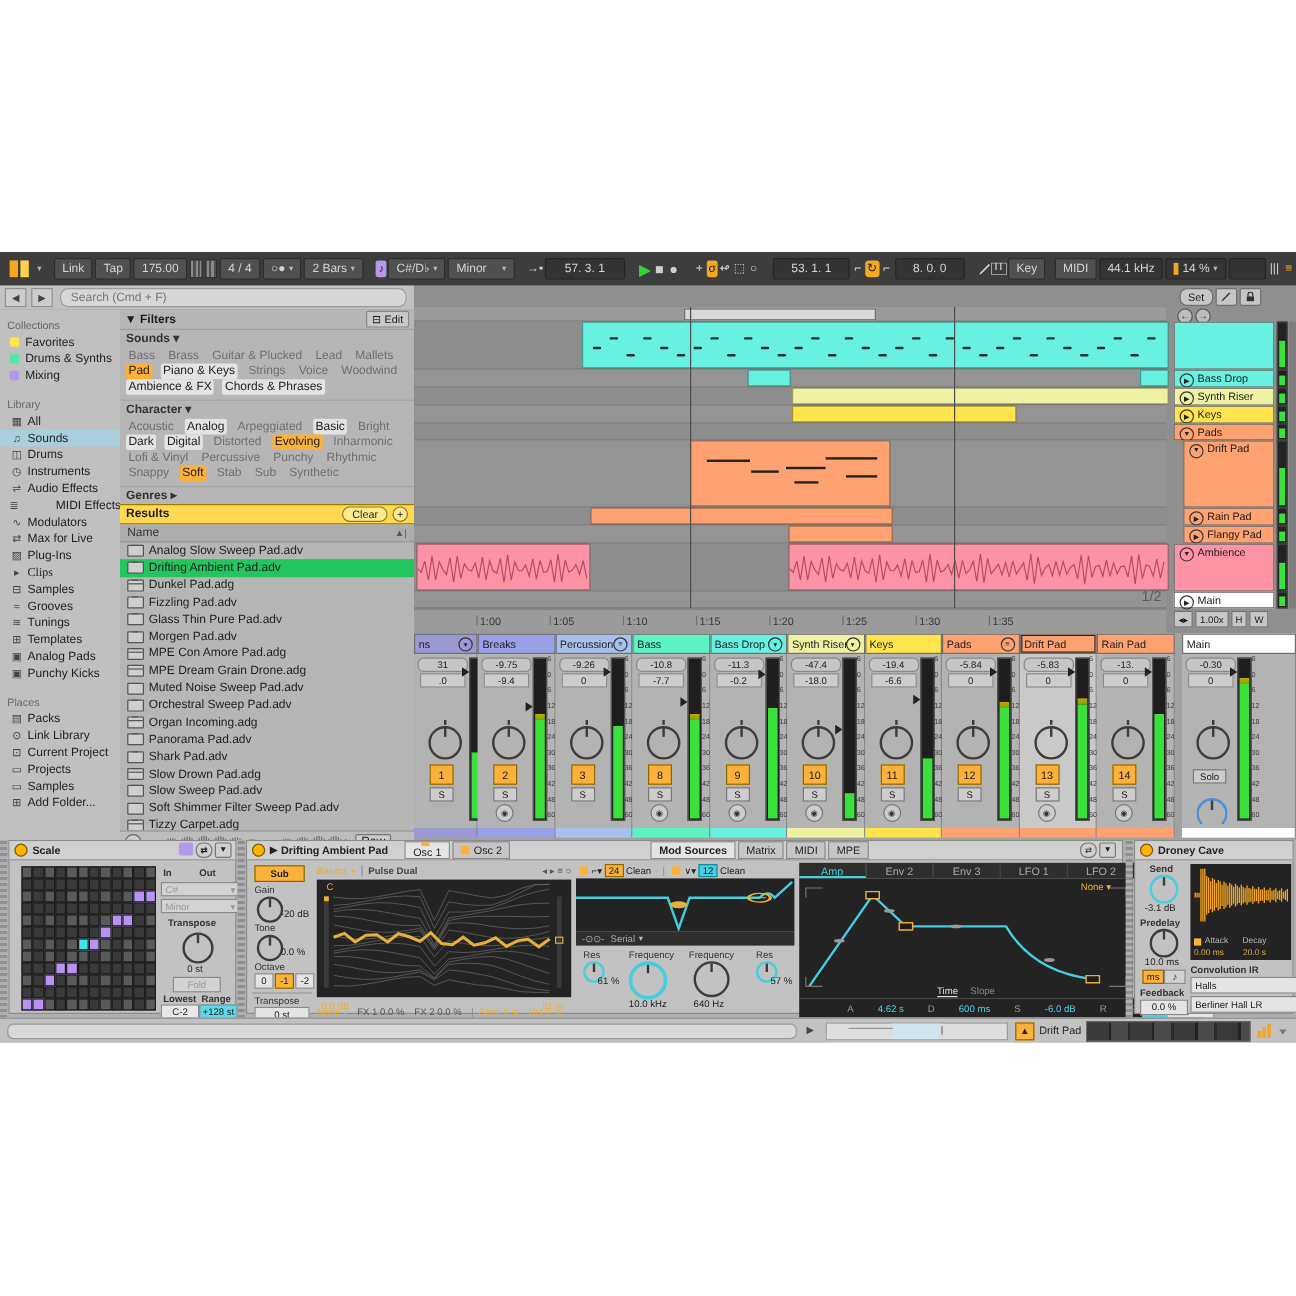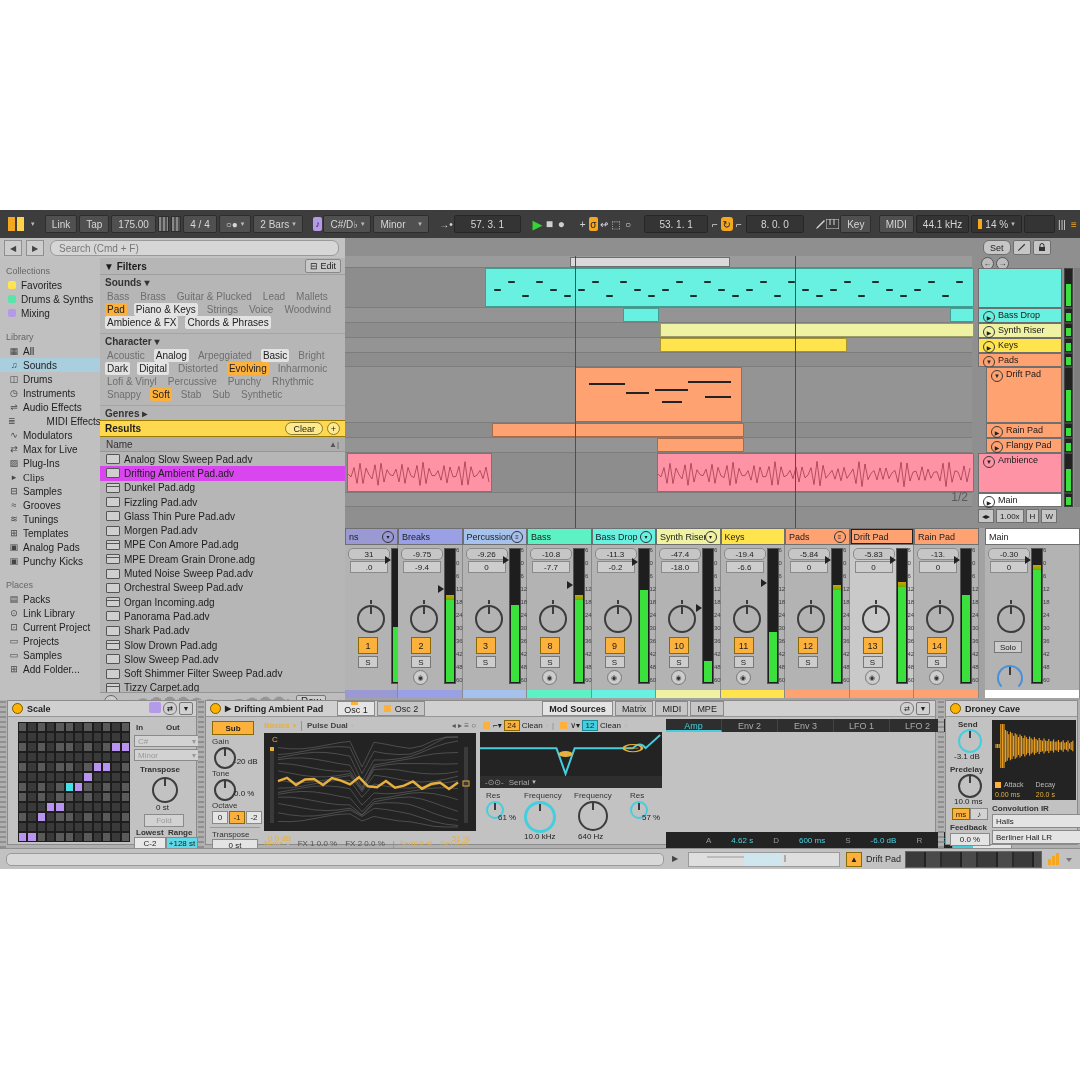--- a/index.html
+++ b/index.html
@@ -40,21 +40,21 @@
   .tagwrap{padding:1px 5px 4px 5px;display:flex;flex-wrap:wrap;line-height:13px;}
   .tag{margin-right:7px;color:#6e6e6e;white-space:nowrap;padding:0 2px;border-radius:2px;}
   .tag.lit{background:#e3e3e3;color:#222;}
   .tag.sel{background:#fdb13d;color:#222;}
   #results-bar{height:15px;background:#fed84f;border-top:1px solid #9a7b00;border-bottom:1px solid #9a7b00;display:flex;align-items:center;padding:0 5px;}
   .clear-btn{margin-left:auto;border:1px solid #8a7a30;border-radius:7px;background:#fee98f;padding:0 7px;height:11px;display:flex;align-items:center;font-size:9px;}
   .plus-circ{width:11px;height:11px;border:1px solid #8a7a30;border-radius:50%;display:flex;align-items:center;justify-content:center;margin-left:4px;font-size:9px;background:#fee98f;}
   #name-head{height:14px;display:flex;align-items:center;padding:0 6px;background:#adadad;border-bottom:1px solid #979797;color:#333;}
   .sort{margin-left:auto;font-size:8px;color:#555;}
   .file-row{display:flex;align-items:center;height:14.3px;padding-left:6px;white-space:nowrap;color:#1d1d1d;}
-  .file-row.sel{background:#d946ef;}
+  .file-row.sel{background:#22c55e;}
   .file-ic{width:12px;height:8px;border:1px solid #555;border-radius:1px;margin-right:4px;background:#cfcfcf;position:relative;}
   .file-ic.adg:before{content:"";position:absolute;left:0;right:0;top:2px;border-top:1px solid #555;}
   .file-ic:after{content:"";position:absolute;left:3px;top:-1px;width:5px;height:1px;background:#555;}
   #preview{position:absolute;left:0;bottom:0;width:245px;height:17px;background:#bdbdbd;border-top:1px solid #949494;display:flex;align-items:center;}
   .pv-play{width:12px;height:12px;border:1px solid #666;border-radius:50%;margin:0 4px;display:flex;align-items:center;justify-content:center;font-size:7px;color:#444;background:#cdcdcd;}
   .raw-btn{margin:0 4px 0 4px;border:1px solid #777;background:#cdcdcd;border-radius:2px;padding:0 4px;height:12px;display:flex;align-items:center;}
   
   #arrange{position:absolute;left:345px;top:28px;width:735px;height:290px;background:#8f8f8f;overflow:hidden;}
   #ruler{position:absolute;left:0;top:0;width:735px;height:18px;background:#9b9b9b;border-bottom:1px solid #787878;}
   .ruler-num{position:absolute;top:3px;font-size:9px;color:#3a3a3a;}
@@ -622,20 +622,30 @@
             <div class="clip" style="left: 312px; width: 315px; background: rgb(255, 147, 166);">
               <svg width="315" height="40">
                 <path d="M0 20 L0 20 L3 22.872408221585935 L6 13.623456338497274 L9 29.354230054945738 L12 9.367770356017976 L15 29.470035694049727 L18 14.126824437729564 L21 20.64344487745108 L24 24.86256476672687 L27 10.817831566579464 L30 31.23688917790168 L33 9.317932293633568 L36 27.988078301556268 L39 15.770504421826328 L42 20.670550892444435 L45 21.732429384965652 L48 15.217840686306687 L51 27.81538375604707 L54 10.34679070975272 L57 29.354128918055885 L60 13.398632733925023 L63 21.87713553434841 L66 23.654008306847736 L69 11.481862299596784 L72 31.4260993234759 L75 8.294848034056272 L78 29.50771449077577 L81 14.277217963975945 L84 21.62998394432881 L87 21.566342070880737 L90 16.6936355565953 L93 26.17194989641432 L96 11.631095508021039 L99 28.838866064635464 L102 13.014239266124015 L105 22.956005615604067 L108 22.347479028199203 L111 12.464938376877871 L114 31.190350526180666 L117 7.649345704044135 L120 30.828316823075134 L123 12.746287903894196 L126 22.82764667439332 L129 21.118067056136823 L132 16.41799265995981 L135 24.53370088196767 L138 13.129692057256731 L141 27.960353491390244 L144 13.006405068729705 L147 23.7923306287975 L150 21.04947212197856 L153 13.685587118157322 L156 30.55249850367784 L159 7.426928342115353 L162 31.85407768785234 L165 11.285343596280569 L168 24.187338878219713 L171 20.358761023370107 L174 16.301891193647645 L177 25.150362414263753 L180 14.737673859503218 L183 26.783215018138495 L186 13.376321323199964 L189 24.320143149649653 L192 19.863459923701974 L195 15.045298814030783 L198 29.565674940283834 L201 7.641774661823398 L204 32.5089716503445 L207 10.001634725553696 L210 25.61390026389357 L213 19.333093559707297 L216 16.53176193124063 L219 25.8174634748948 L222 13.899139513421826 L225 25.394877016024754 L228 14.093497469512343 L231 24.501120113694107 L234 18.88064400290731 L237 16.437345159354063 L240 28.308512460258257 L243 8.275512437147892 L246 32.74348459104774 L249 8.992551605107987 L252 27.00156273764345 L255 18.112287981552466 L258 17.099849653422996 L261 26.14553805983164 L264 12.759452106466556 L267 26.336983620475785 L270 15.098499357849256 L273 24.327963809057316 L276 18.171842738375307 L279 17.75629918219439 L282 26.878116940754985 L285 9.27887486020279 L288 32.53900837129794 L291 8.336977420530042 L294 28.243311893790455 L297 16.787877830053468 L300 17.96745883081705 L303 26.10448360821122 L306 11.911000559844119 L309 27.815052051918986 L312 14.154124428619925" stroke="rgba(120,20,40,0.55)" fill="none"></path>
               </svg>
             </div>
           </div>
           <div class="lane" style="top: 255px; height: 13px; background: rgb(148, 148, 148);"></div>
         </div>
   <div class="playline" style="left:230px;"></div>
   <div class="playline" style="left:450px;"></div>
+  <div id="timeruler">
+          <div class="t-num" style="left: 55px;">1:00</div>
+          <div class="t-num" style="left: 116px;">1:05</div>
+          <div class="t-num" style="left: 177px;">1:10</div>
+          <div class="t-num" style="left: 238px;">1:15</div>
+          <div class="t-num" style="left: 299px;">1:20</div>
+          <div class="t-num" style="left: 360px;">1:25</div>
+          <div class="t-num" style="left: 421px;">1:30</div>
+          <div class="t-num" style="left: 482px;">1:35</div>
+        </div>
   <div id="half">1/2</div>
   <div id="arr-tools">
     <div class="mini-btn">Set</div>
     <div class="sq-btn">
             <svg width="9" height="9" viewBox="0 0 11 11">
               <path d="M1 10 L3 9 L10 2 L9 1 L2 8 Z" fill="#333"></path>
             </svg>
           </div>
     <div class="sq-btn">
             <svg width="8" height="9" viewBox="0 0 8 9">
@@ -1370,20 +1380,38 @@
     <div class="dk" style="left:424px;top:100px;width:14px;height:14px;border-color:#45cede;"></div>
     <div class="dval" style="left:436px;top:112px;">57 %</div>
 
     <div id="env-tabs" style="position:absolute;left:460px;top:18px;width:280px;height:13px;display:flex;">
             <div style="flex: 1 1 0%; text-align: center; font-size: 9px; padding-top: 2px; background: rgb(46, 46, 46); color: rgb(69, 206, 222); border-right: 1px solid rgb(68, 68, 68); border-bottom: 2px solid rgb(69, 206, 222);">Amp</div>
             <div style="flex: 1 1 0%; text-align: center; font-size: 9px; padding-top: 2px; background: rgb(46, 46, 46); color: rgb(170, 170, 170); border-right: 1px solid rgb(68, 68, 68);">Env 2</div>
             <div style="flex: 1 1 0%; text-align: center; font-size: 9px; padding-top: 2px; background: rgb(46, 46, 46); color: rgb(170, 170, 170); border-right: 1px solid rgb(68, 68, 68);">Env 3</div>
             <div style="flex: 1 1 0%; text-align: center; font-size: 9px; padding-top: 2px; background: rgb(46, 46, 46); color: rgb(170, 170, 170); border-right: 1px solid rgb(68, 68, 68);">LFO 1</div>
             <div style="flex: 1 1 0%; text-align: center; font-size: 9px; padding-top: 2px; background: rgb(46, 46, 46); color: rgb(170, 170, 170); border-right: 1px solid rgb(68, 68, 68);">LFO 2</div>
           </div>
+    <div class="dark" style="position:absolute;left:460px;top:31px;width:278px;height:100px;">
+      <span class="amber" style="position:absolute;right:18px;top:3px;font-size:8px;"><span>None</span> ▾</span>
+      <svg id="env-svg" width="278" height="100" viewBox="0 0 100 100" preserveAspectRatio="none">
+              <path d="M3,90 L22,14 L32,40 L62,40 Q 70 78 88,84" fill="none" stroke="#45cede" stroke-width="2" vector-effect="non-scaling-stroke"></path>
+              <circle cx="12" cy="52" r="1.6" fill="#9a9a9a"></circle>
+              <circle cx="27" cy="27" r="1.6" fill="#9a9a9a"></circle>
+              <circle cx="47" cy="40" r="1.6" fill="#9a9a9a"></circle>
+              <circle cx="75" cy="68" r="1.6" fill="#9a9a9a"></circle>
+              <rect x="20" y="11" width="4" height="6" fill="#1c1c1c" stroke="#e7b03c" stroke-width="1.2" vector-effect="non-scaling-stroke"></rect>
+              <rect x="30" y="37" width="4" height="6" fill="#1c1c1c" stroke="#e7b03c" stroke-width="1.2" vector-effect="non-scaling-stroke"></rect>
+              <rect x="86" y="81" width="4" height="6" fill="#1c1c1c" stroke="#e7b03c" stroke-width="1.2" vector-effect="non-scaling-stroke"></rect>
+              <path d="M2 16 L2 8 L7 8 M93 8 L98 8 L98 16 M2 82 L2 90 L7 90 M93 90 L98 90 L98 82" fill="none" stroke="#777" stroke-width="1" vector-effect="non-scaling-stroke"></path>
+            </svg>
+      <div style="position:absolute;left:0;right:0;bottom:2px;text-align:center;font-size:8px;color:#888;">
+        <span style="color:#ddd;border-bottom:1px solid #ddd;">Time</span>
+        <span style="margin-left:8px;">Slope</span>
+      </div>
+    </div>
     <div class="dark" style="position:absolute;left:460px;top:131px;width:278px;height:17px;display:flex;align-items:center;justify-content:space-around;font-size:8px;padding:0 30px;">
       <span style="color:#999;"><span>A</span><br></span>
             <span class="cy">4.62 s</span>
       <span style="color:#999;">D</span>
             <span class="cy">600 ms</span>
       <span style="color:#999;">S</span>
             <span class="cy">-6.0 dB</span>
       <span style="color:#999;">R</span>
             <span class="cy">2.90 s</span>
     </div>

